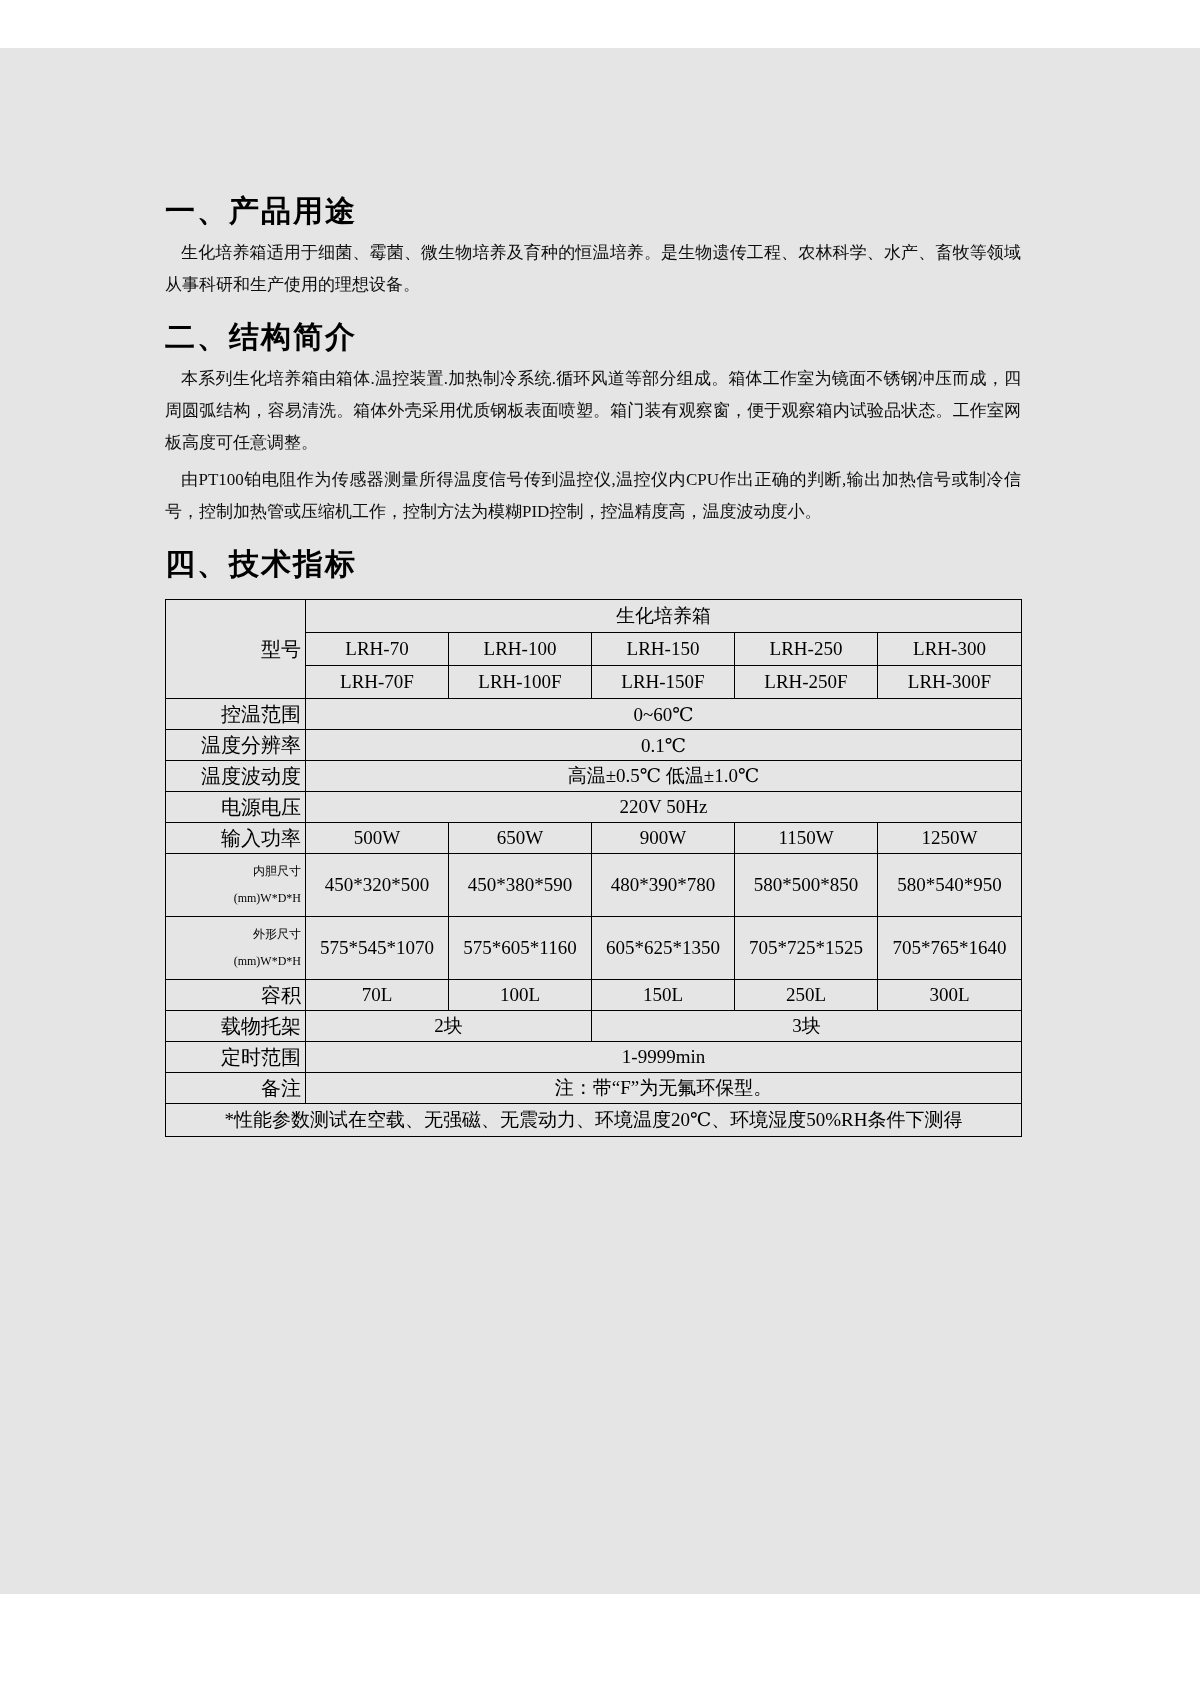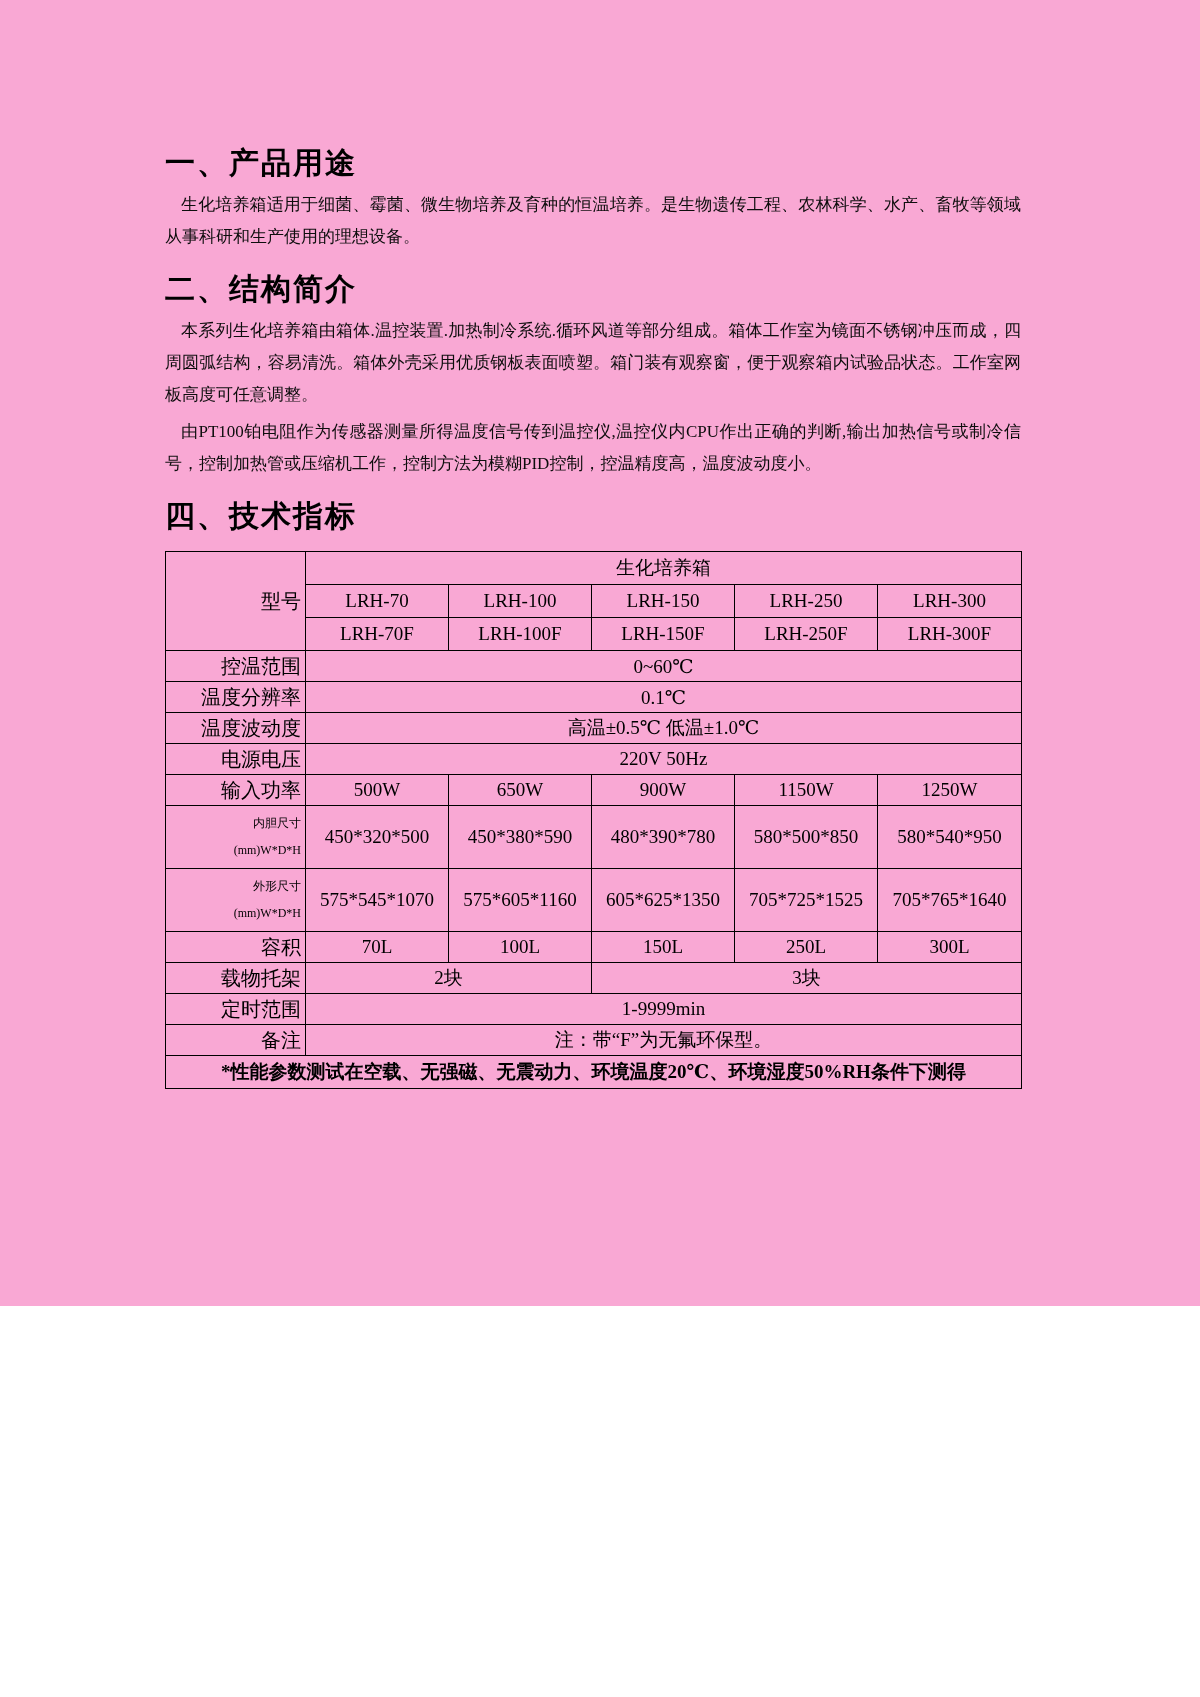--- a/index.html
+++ b/index.html
@@ -1,22 +1,23 @@
 <!DOCTYPE html>
 <html><head>
 <meta charset="utf-8">
 <style>
   html,body{margin:0;padding:0;background:#ffffff;}
   .page{
     position:relative;
-    width:1200px;height:1306px;
-    background:#f9a8d4;
+    width:1200px;height:1546px;
+    background:#e5e5e5;
     font-family:"Liberation Serif","DejaVu Serif",serif;
     color:#000;
     overflow:hidden;
+    margin-top:48px;
   }
   .content{
     position:absolute;left:165px;top:142px;width:856px;
   }
   .section-heading{
     font-family:"Liberation Sans","DejaVu Sans",sans-serif;
     font-weight:bold;
     font-size:30px;
     line-height:42px;
     letter-spacing:2px;
@@ -44,21 +45,21 @@
     border:1.6px solid #000;
     text-align:center;
     vertical-align:middle;
     padding:1px 4px;
     overflow:hidden;
   }
   .spec-table td.label{font-size:20px;text-align:right;}
   .r33{height:33px;}
   .r32{height:31px;}
   .rdim{height:63px;}
-  .rnote{height:33px;font-weight:bold;}
+  .rnote{height:33px;}
   .dim-label div{line-height:27px;font-size:12px;}
   
   .page-number{
     position:absolute;left:0;top:1574px;width:100%;
     text-align:center;font-size:17px;color:#000;
   }
   .site-footer{
     position:absolute;left:0;top:1686px;width:100%;
     text-align:center;
     font-family:"Liberation Sans","DejaVu Sans",sans-serif;

